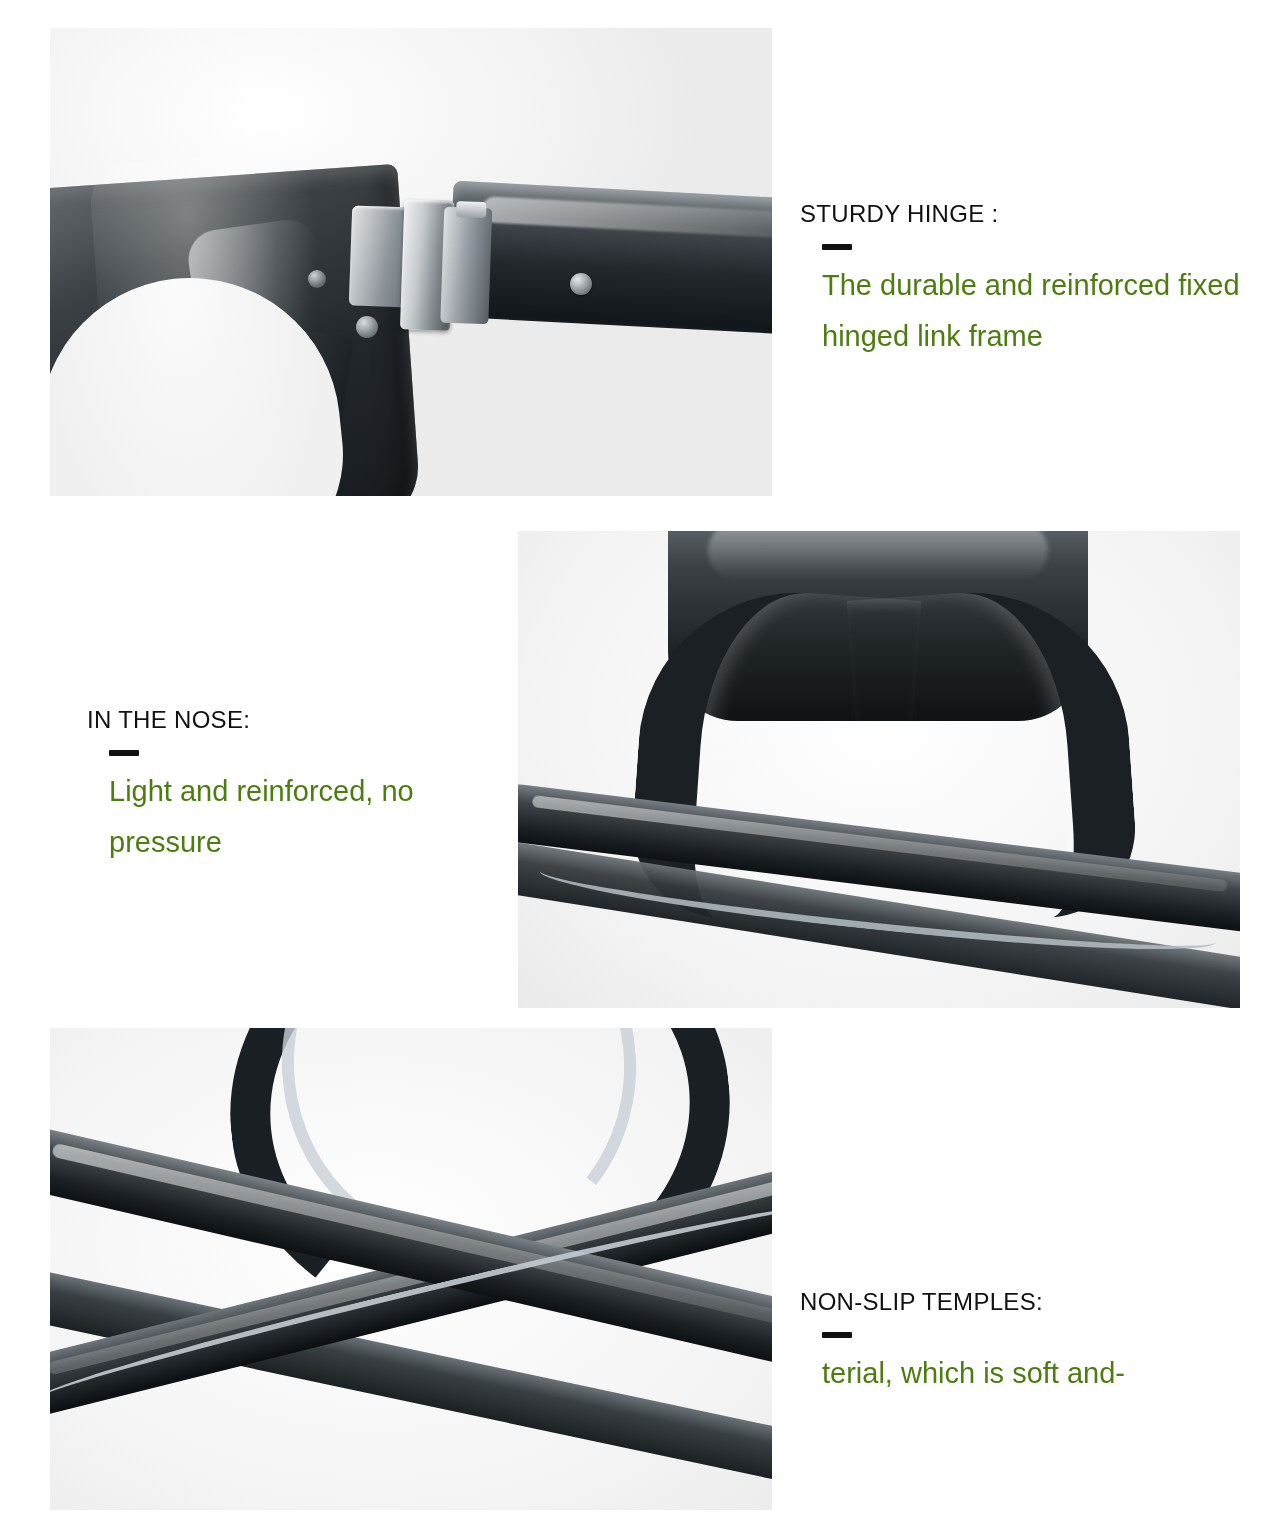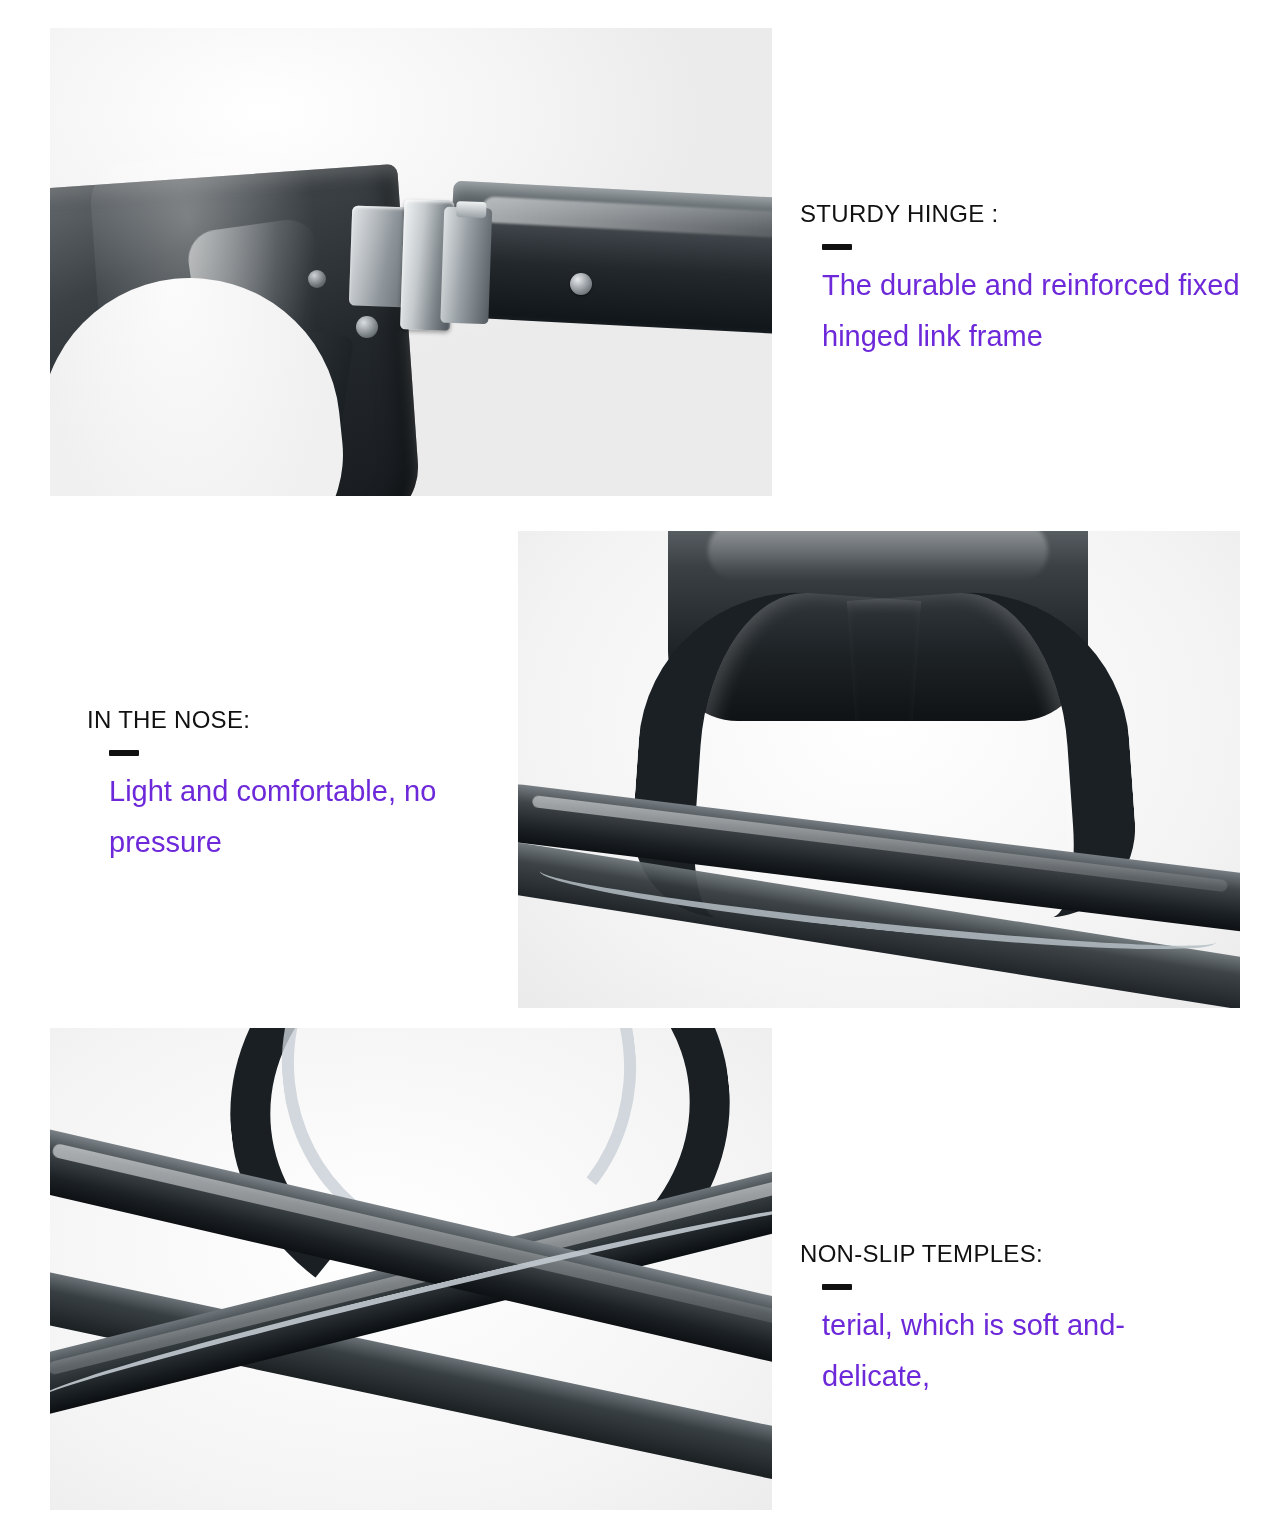--- a/index.html
+++ b/index.html
@@ -39,21 +39,21 @@
   .dash {
     width: 30px;
     height: 6px;
     background: #111;
     border-radius: 1px;
     margin: 16px 0 10px 22px;
   }
   .feat-desc {
     font-size: 29px;
     line-height: 1.75;
-    color: #6d28d9;
+    color: #4d7c0f;
     margin-left: 22px;
     font-weight: 400;
   }
 
   
   #photo-hinge { left: 50px; top: 28px; width: 722px; height: 468px; }
   #photo-hinge .bg {
     position: absolute; inset: 0;
     background:
       radial-gradient(ellipse 60% 55% at 30% 18%, #ffffff 0%, #f4f4f4 60%, #ebebeb 100%);
@@ -261,21 +261,21 @@
   #photo-temples .thinwire {
     position:absolute; left:-20px; top:255px; width:820px; height:30px;
     border-top: 6px solid rgba(195,203,209,.9);
     transform: rotate(-13.5deg);
     border-radius: 50%;
   }
 
   
   #text-hinge { left: 800px; top: 200px; width: 470px; }
   #text-nose  { left: 52px;  top: 706px; width: 440px; margin-left: 35px; }
-  #text-temples { left: 800px; top: 1240px; width: 460px; }
+  #text-temples { left: 800px; top: 1288px; width: 460px; }
 </style>
 </head>
 <body>
 
 <div class="photo" id="photo-hinge">
   <div class="inner">
     <div class="bg"></div>
     <div class="frame-front"></div>
     <div class="bevel"></div>
     <div class="leg"></div>
@@ -307,35 +307,34 @@
     <div class="rimR"></div>
     <div class="arm2"></div>
     <div class="arm1"></div>
     <div class="wirebot"></div>
   </div>
 </div>
 
 <div class="text-block" id="text-nose">
   <div class="feat-title">IN THE NOSE:</div>
   <div class="dash"></div>
-  <div class="feat-desc">Light and comfortable, no pressure</div>
+  <div class="feat-desc">Light and reinforced, no pressure</div>
 </div>
 
 <div class="photo" id="photo-temples">
   <div class="inner">
     <div class="bg"></div>
     <div class="curveTop"></div>
     <div class="curveTop2"></div>
     <div class="barC"></div>
     <div class="barB"></div>
     <div class="barA"></div>
     <div class="thinwire"></div>
   </div>
 </div>
 
 <div class="text-block" id="text-temples">
   <div class="feat-title">NON-SLIP TEMPLES:</div>
   <div class="dash"></div>
   <div class="feat-desc">
     <div>terial, which is soft and-</div>
-    <div>delicate,</div>
   </div>
 </div>
 
 </body></html>

